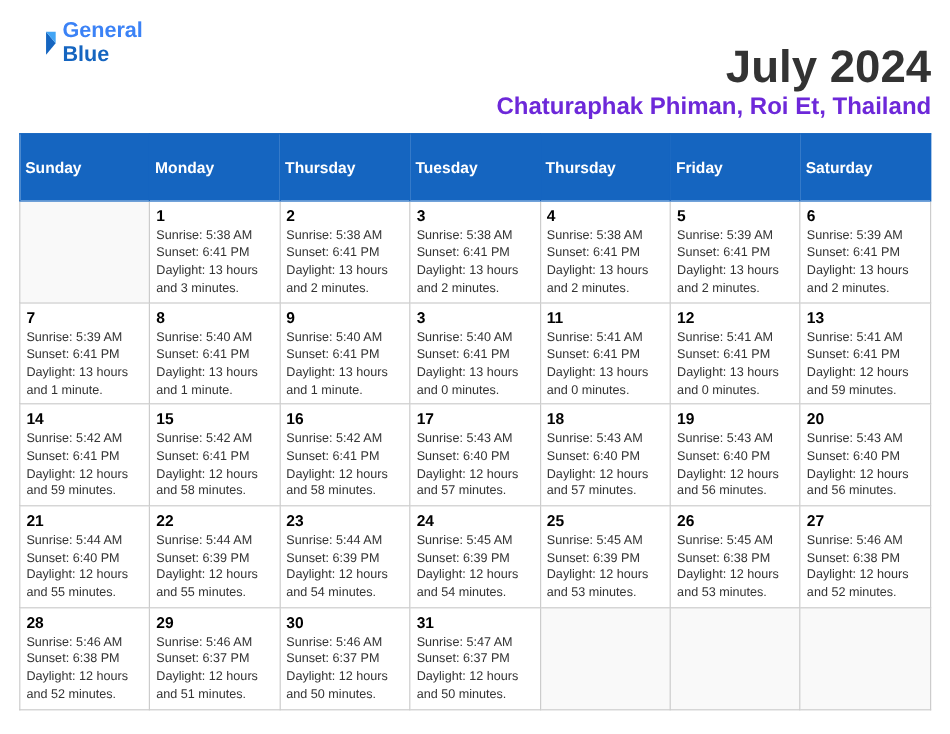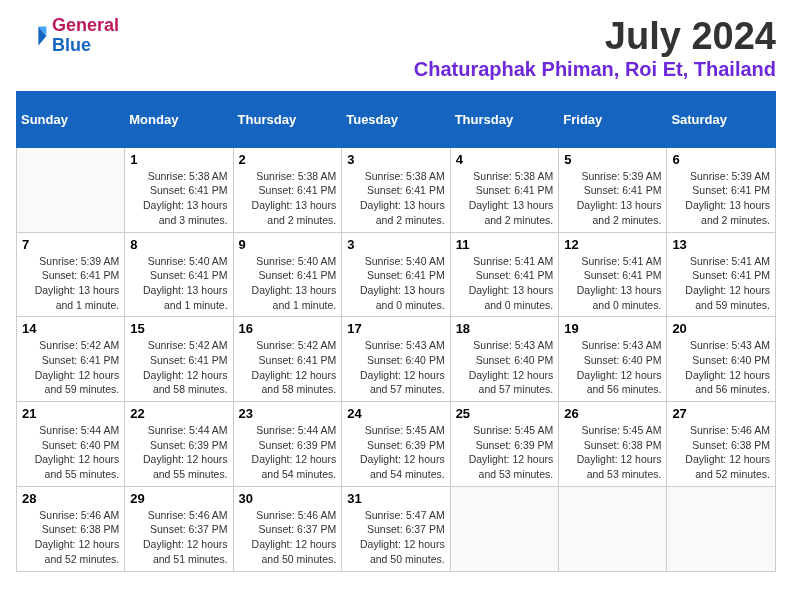--- a/index.html
+++ b/index.html
@@ -18,35 +18,36 @@
     }
     .logo {
       display: flex;
       align-items: center;
     }
     .logo-text {
       font-size: 18px;
       font-weight: bold;
       line-height: 1.1;
     }
-    .logo-general { color: #be185d; text-align: center; }
+    .logo-general { color: #3b82f6; text-align: center; }
     .logo-blue { color: #1565c0; }
     .logo-icon {
       width: 32px;
       height: 32px;
       margin-right: 4px;
     }
     .title-block {
       text-align: right;
     }
     .month-title {
       font-size: 38px;
       font-weight: bold;
       color: #333;
       line-height: 1.1;
+      margin-top: 20px;
     }
     .location-title {
       font-size: 20px;
       color: #6d28d9;
       font-weight: bold;
     }
     .calendar {
       width: 100%;
       border-collapse: collapse;
       font-size: 11px;
@@ -74,21 +75,20 @@
     .day-num {
       font-weight: bold;
       font-size: 13px;
       display: block;
       margin-bottom: 2px;
     }
     .cell-info {
       font-size: 10.5px;
       color: #333;
       line-height: 1.4;
-      text-align: right;
     }
   </style>
 </head>
 <body>
 
 <div class="header">
   <div class="logo">
     <svg class="logo-icon" viewBox="0 0 40 40">
       <polygon points="28,8 38,20 28,32" fill="#1565c0"></polygon>
       <polygon points="28,8 38,8 38,20" fill="#42a5f5"></polygon>

